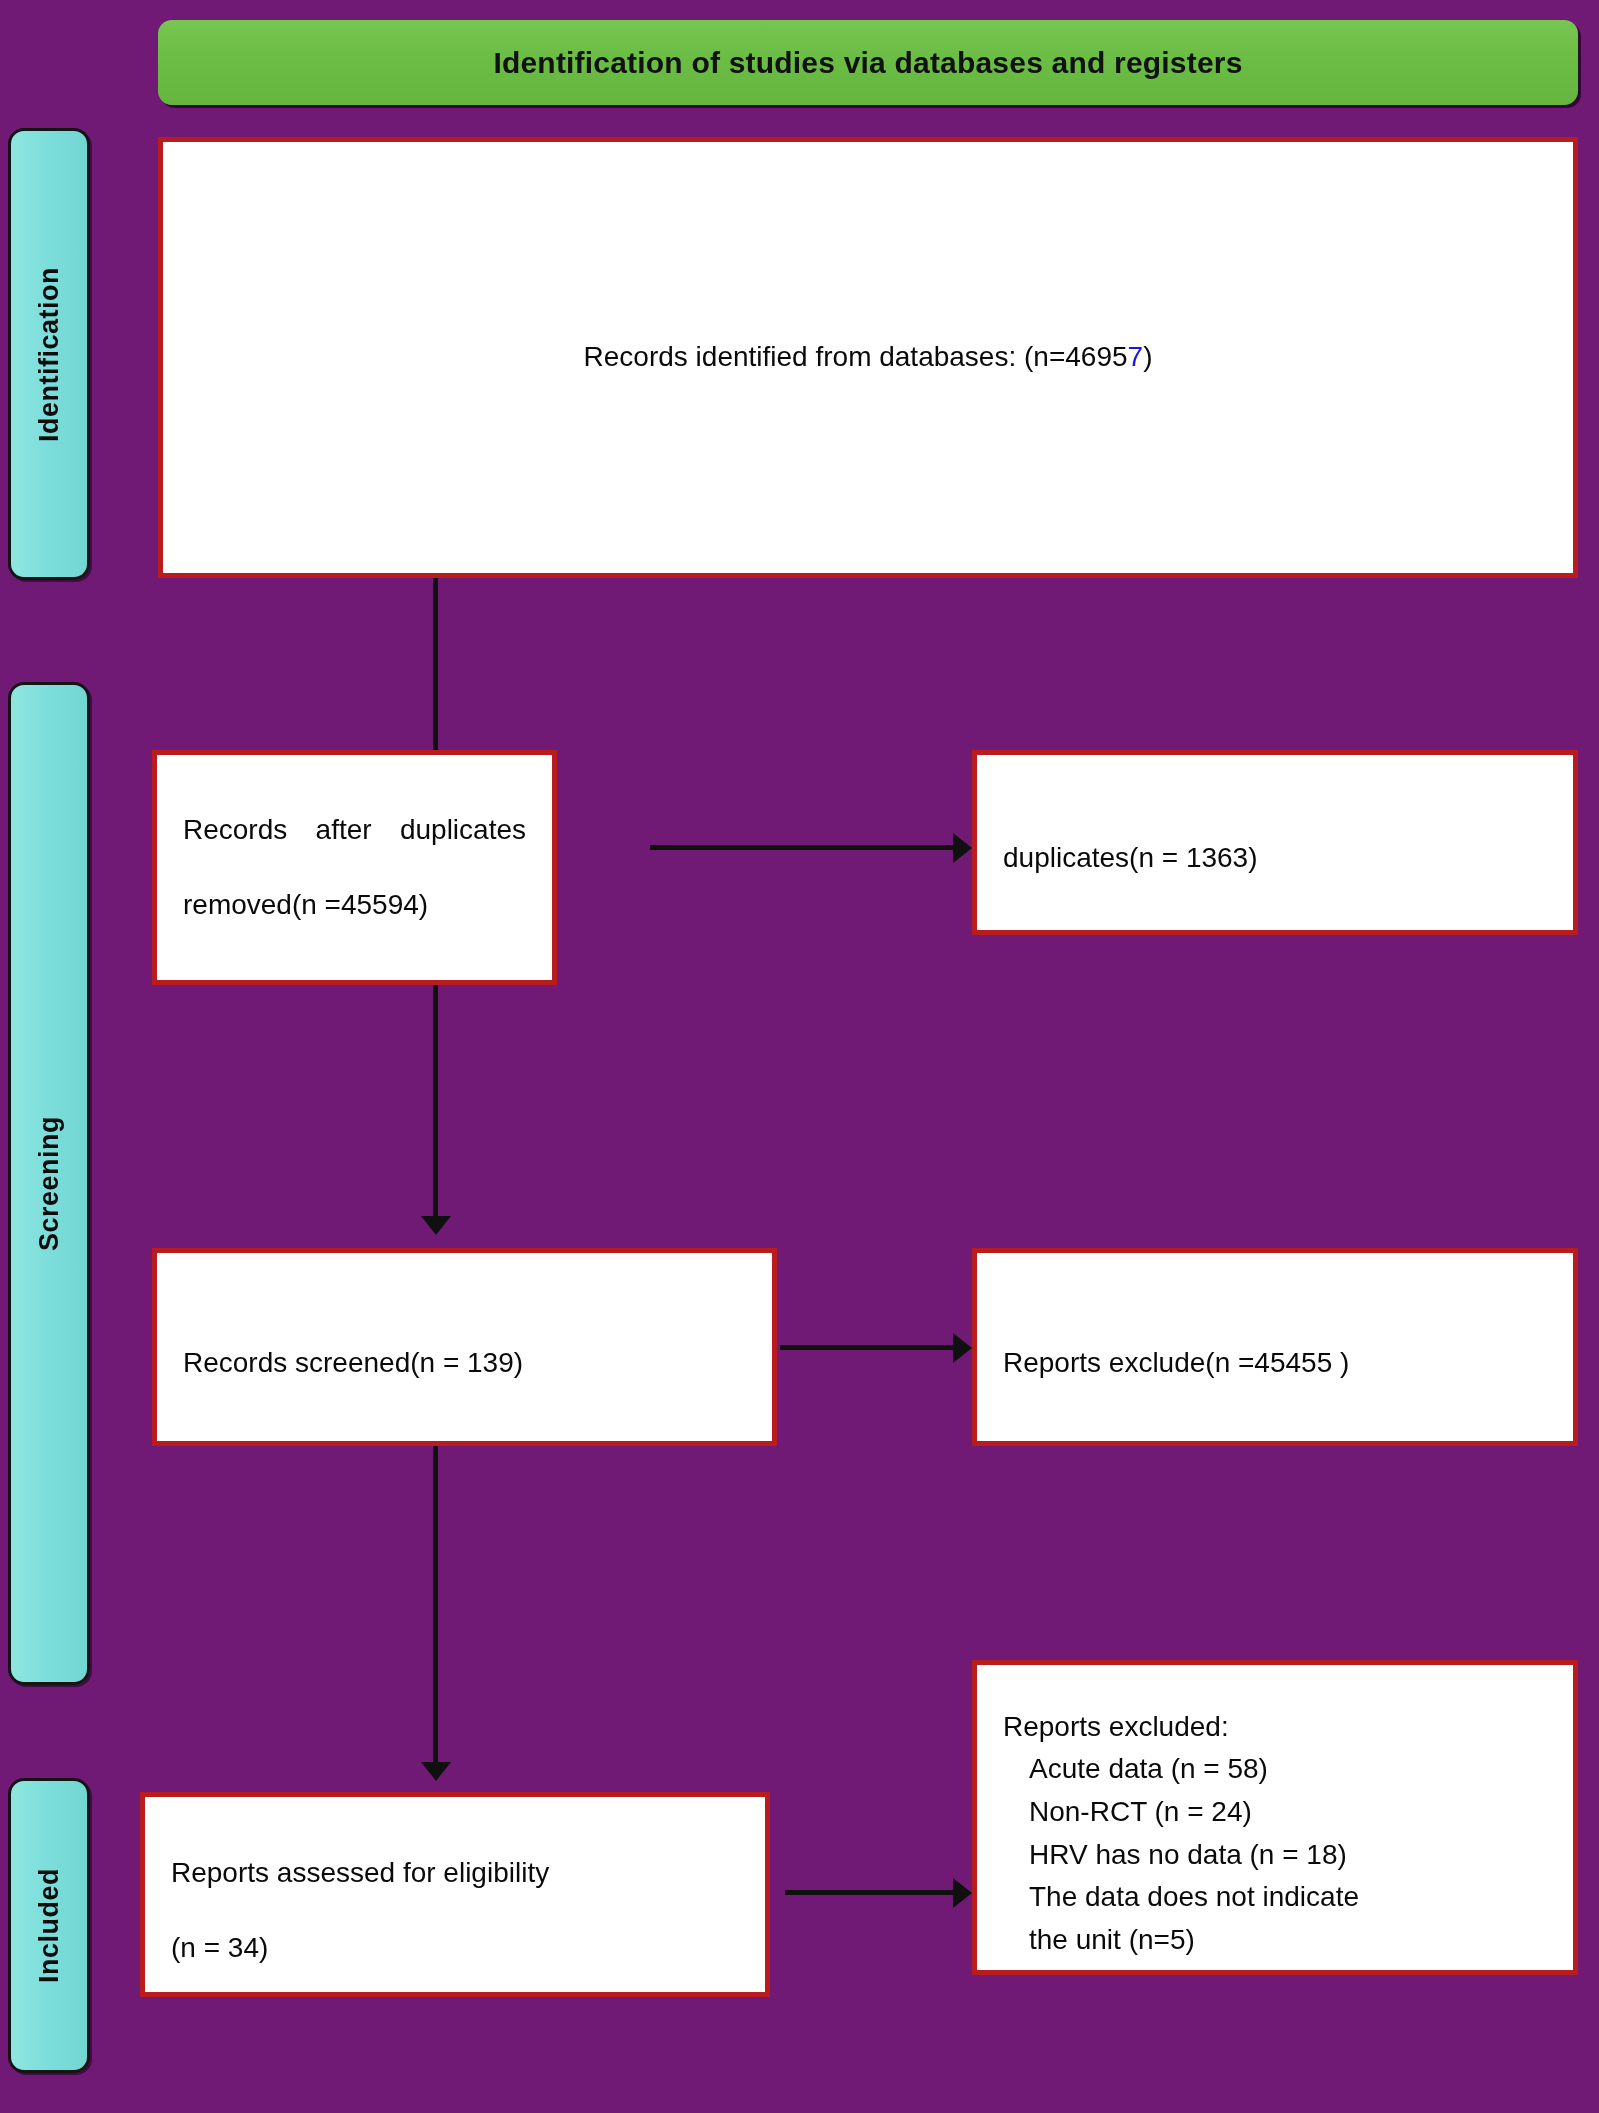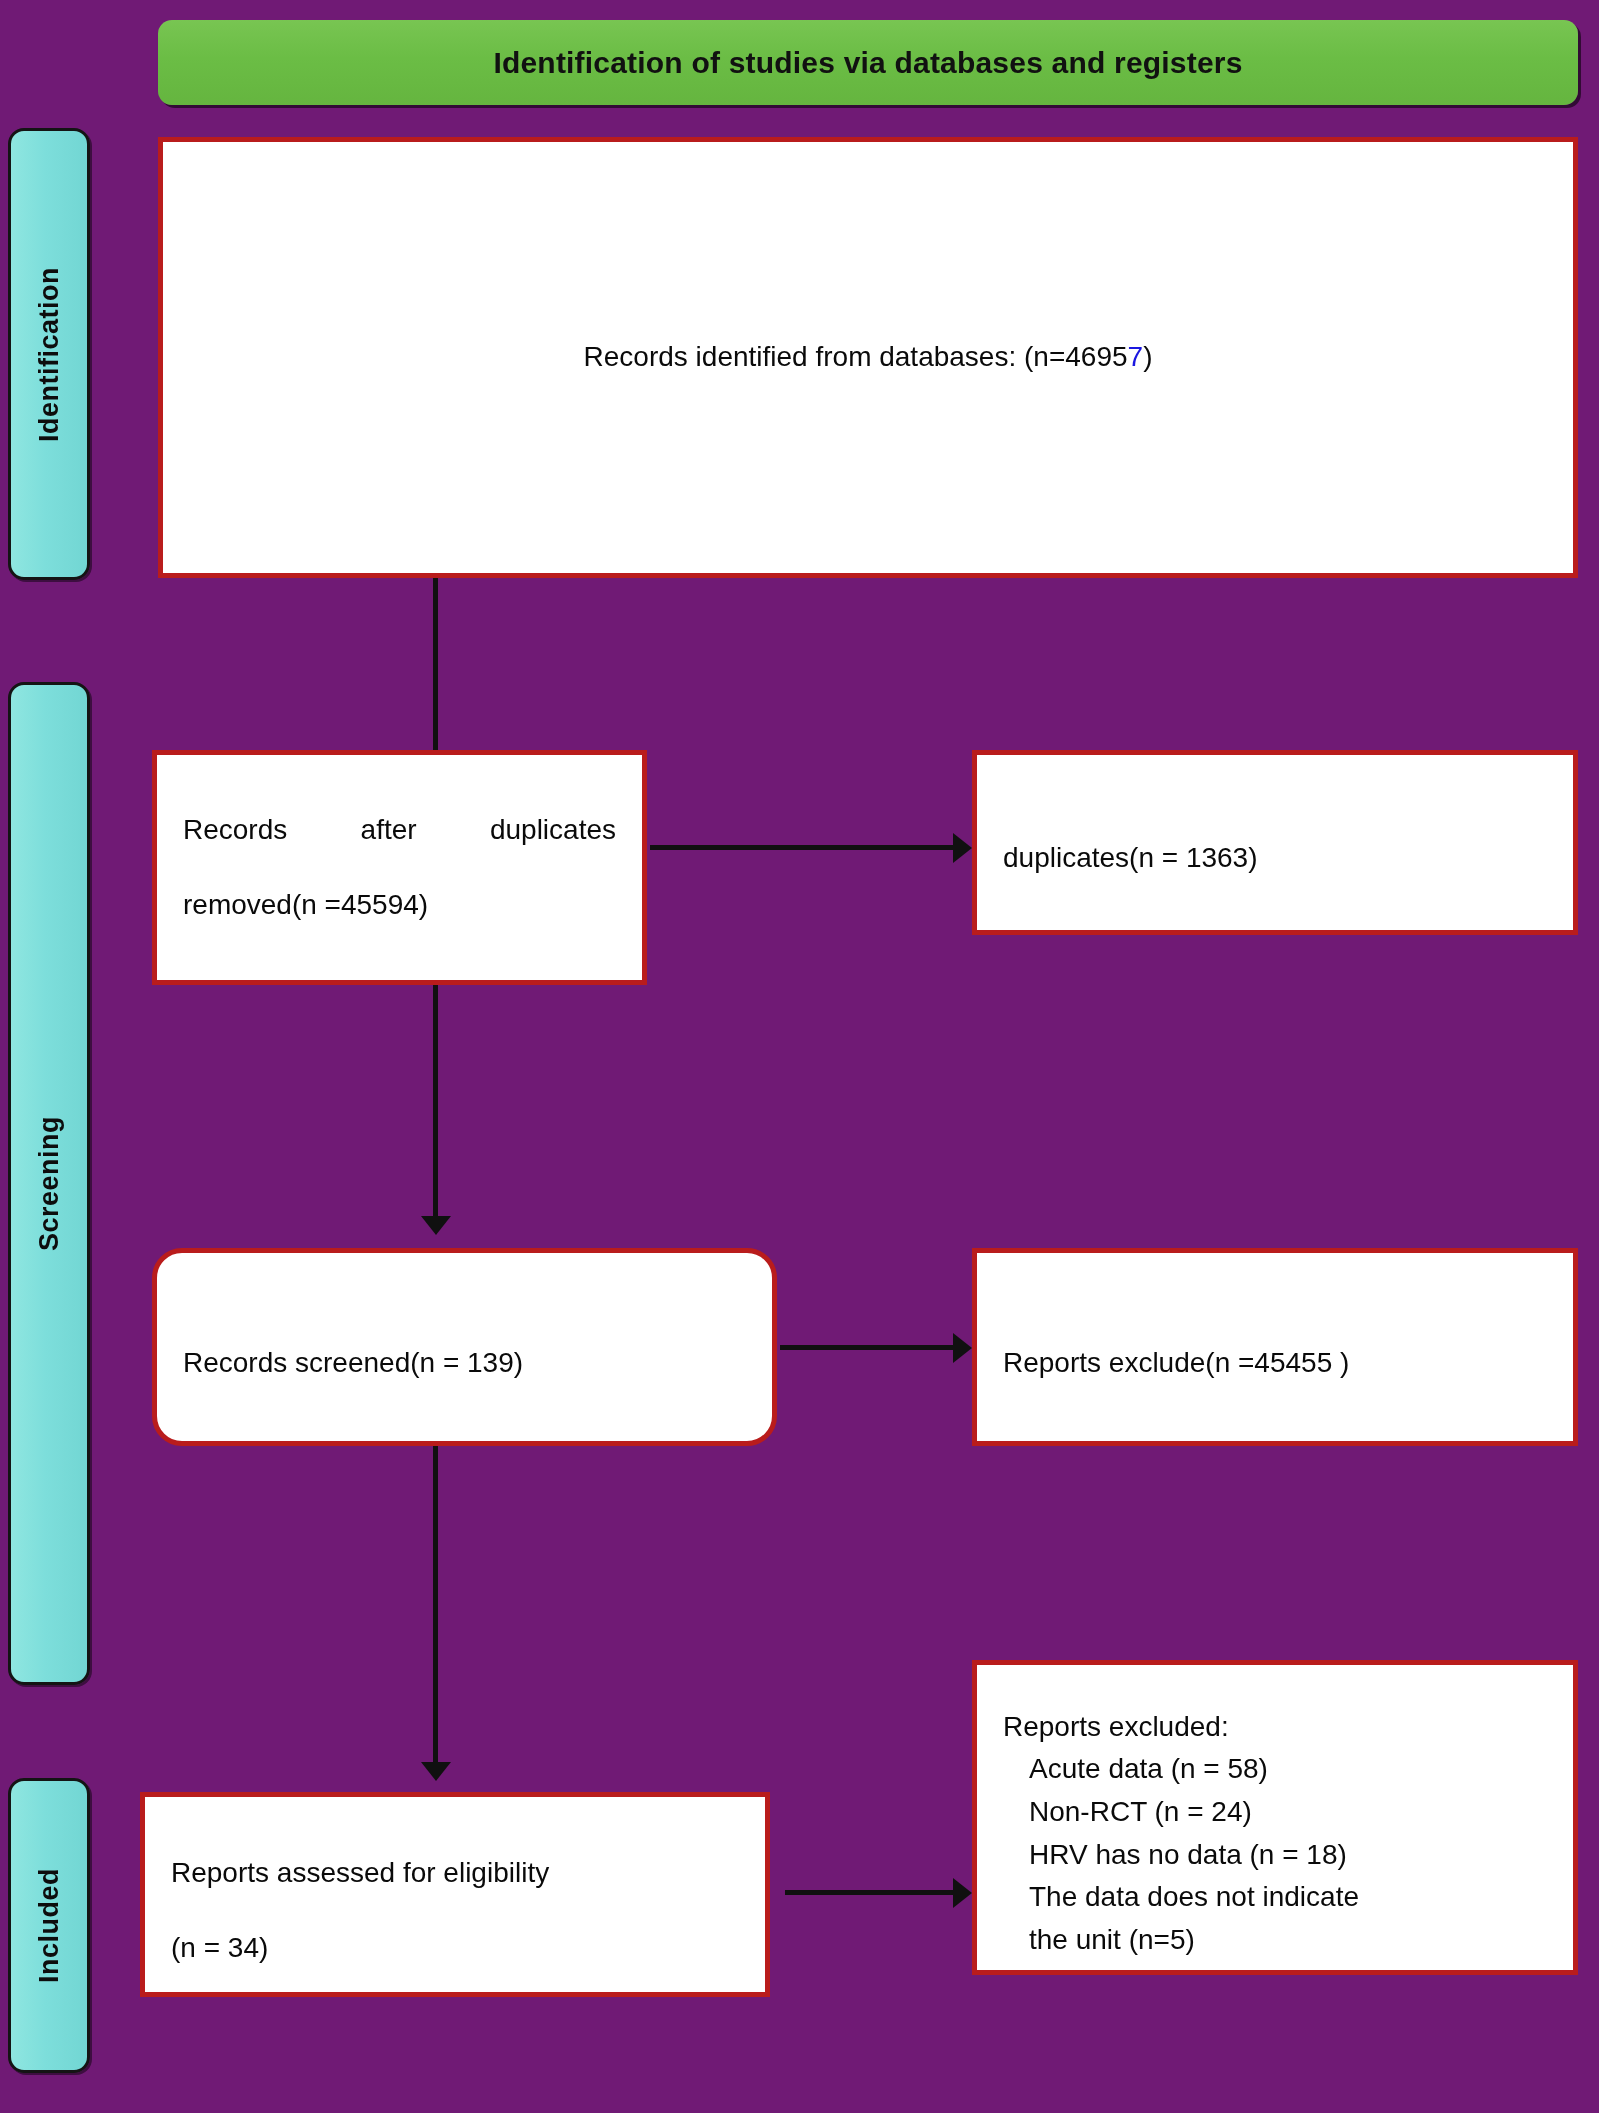--- a/index.html
+++ b/index.html
@@ -154,34 +154,34 @@
   </div>
 
   <div class="flow-box" style="left:158px; top:137px; width:1420px; height:441px;">
     <div class="box-text box-pad center-line">
       <span>Records identified from databases: (n=4695</span><span class="blue-digit">7</span><span>)</span>
     </div>
   </div>
 
   <div class="arrow-v" style="left:433px; top:578px; height:175px;"></div>
 
-  <div class="flow-box" style="left:152px; top:750px; width:495px; height:235px;">
+  <div class="flow-box" style="left:152px; top:750px; width:405px; height:235px;">
     <div class="box-text box-pad justify-line">Records after duplicates</div>
     <div class="box-text box-pad plain-line">removed(n =45594)</div>
   </div>
 
   <div class="arrow-h" style="left:650px; top:845px; width:305px;"></div>
 
   <div class="flow-box" style="left:972px; top:750px; width:606px; height:185px;">
     <div class="box-text box-pad plain-line">duplicates(n = 1363)</div>
   </div>
 
   <div class="arrow-v" style="left:433px; top:985px; height:233px;"></div>
 
-  <div class="flow-box" style="left:152px; top:1248px; width:625px; height:198px;border-radius:30px;">
+  <div class="flow-box" style="left:152px; top:1248px; width:625px; height:198px;">
     <div class="box-text box-pad plain-line">Records screened(n = 139)</div>
   </div>
 
   <div class="arrow-h" style="left:780px; top:1345px; width:175px;"></div>
 
   <div class="flow-box" style="left:972px; top:1248px; width:606px; height:198px;">
     <div class="box-text box-pad plain-line">Reports exclude(n =45455 )</div>
   </div>
 
   <div class="arrow-v" style="left:433px; top:1446px; height:318px;"></div>

